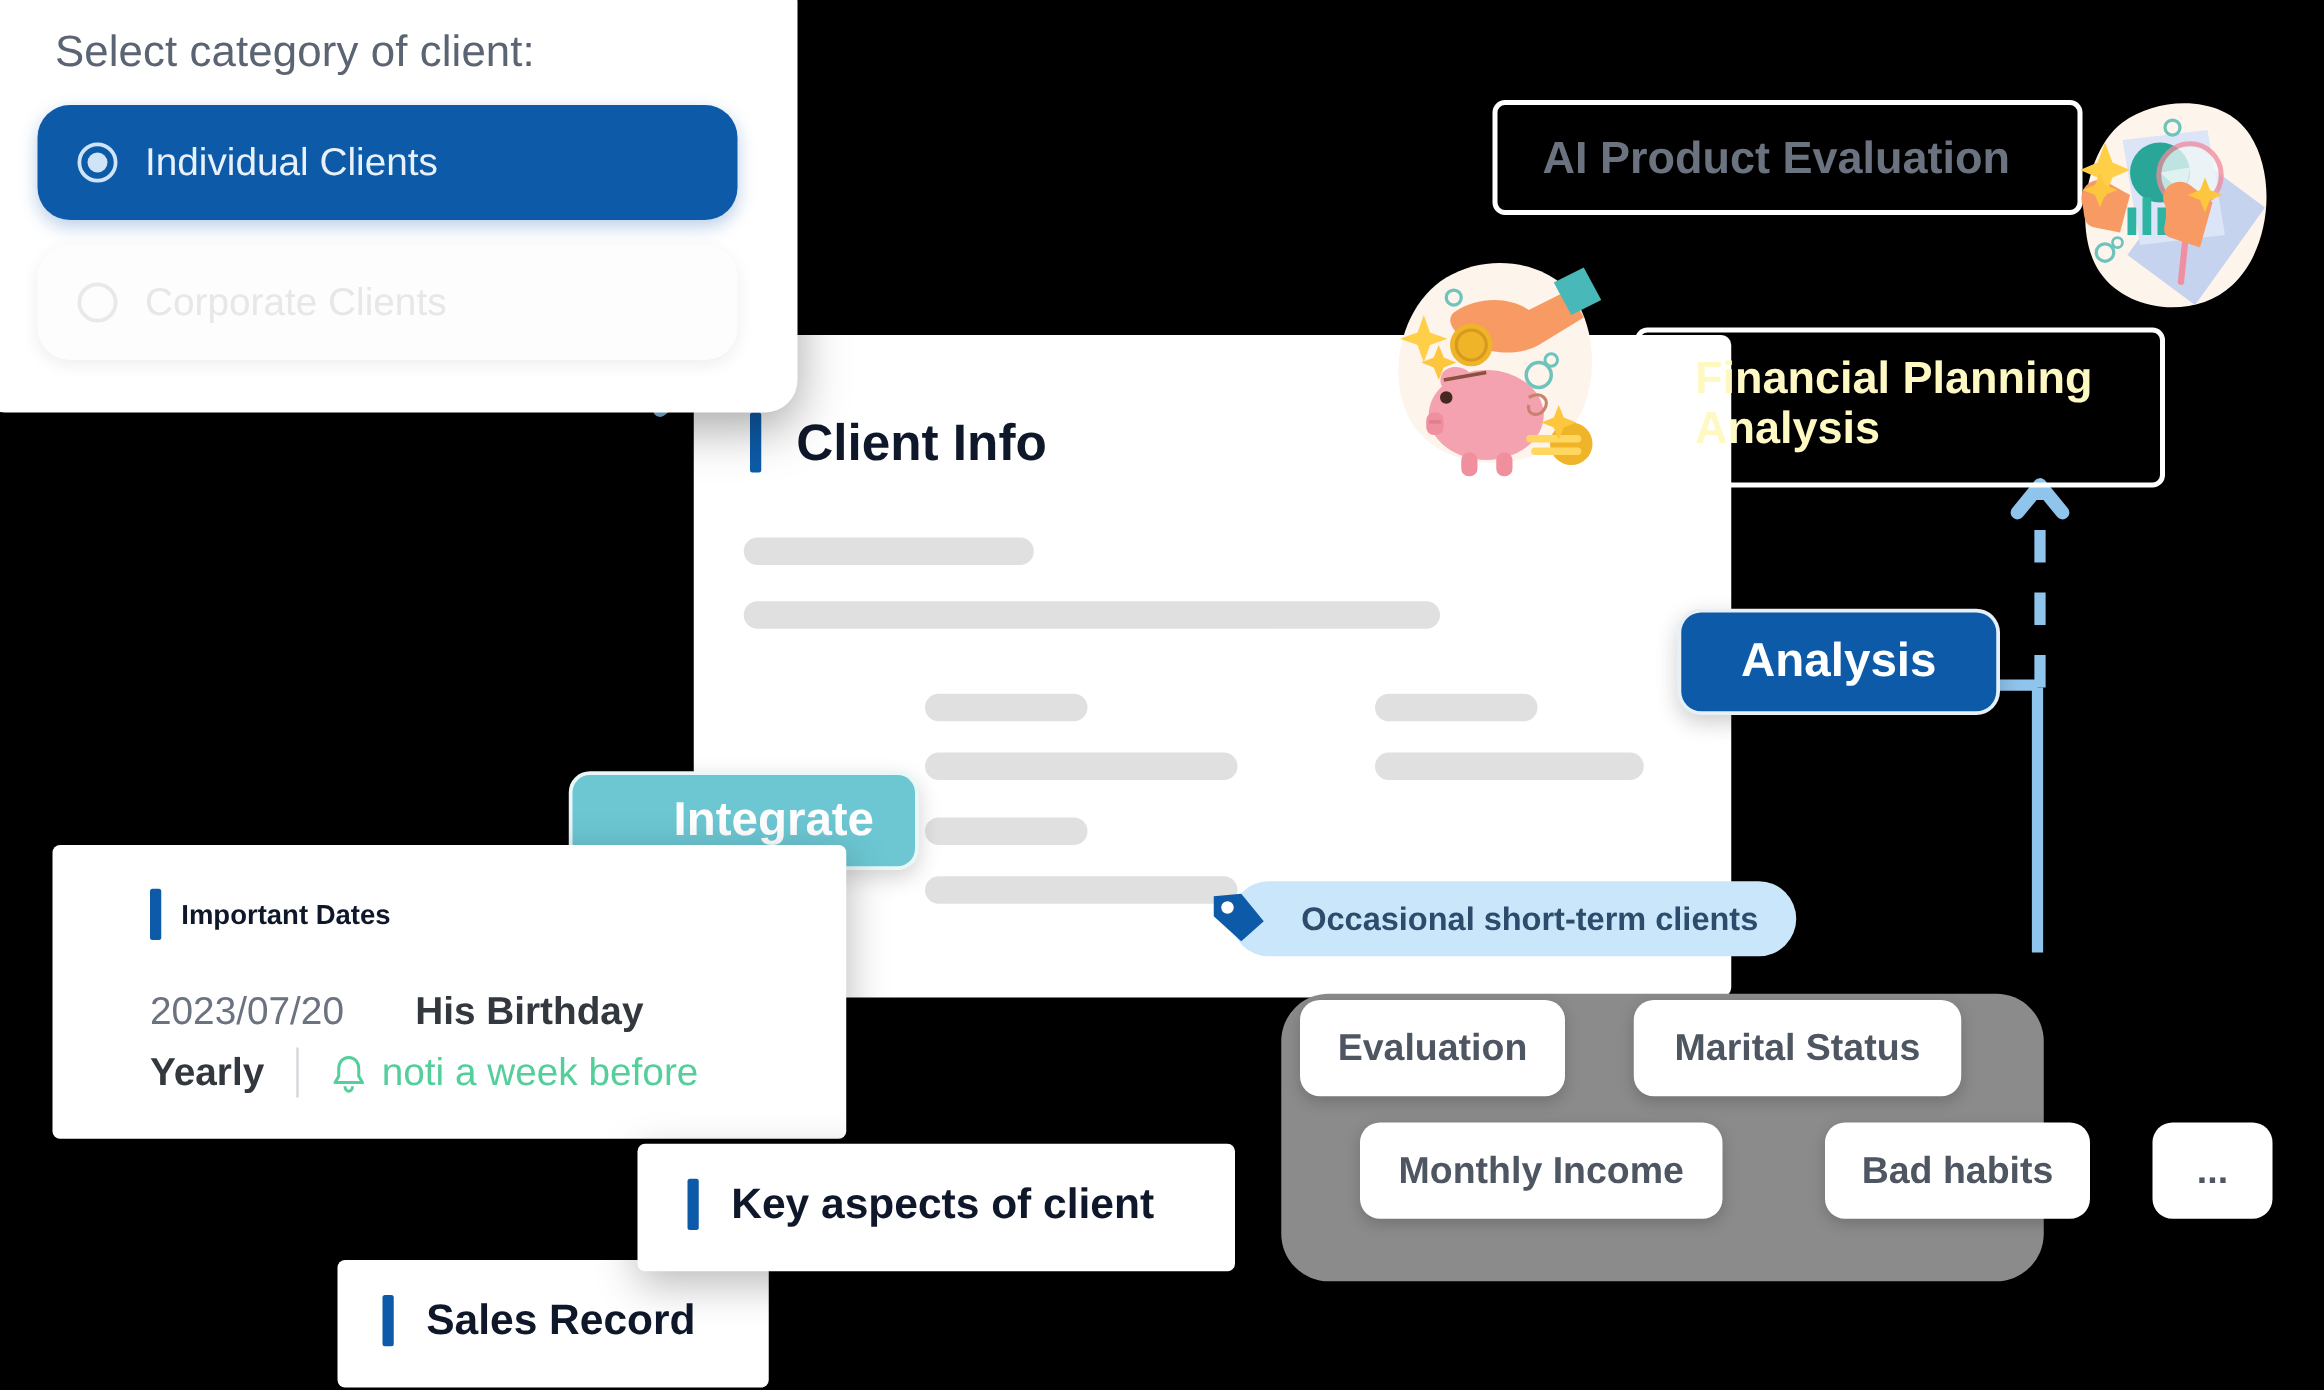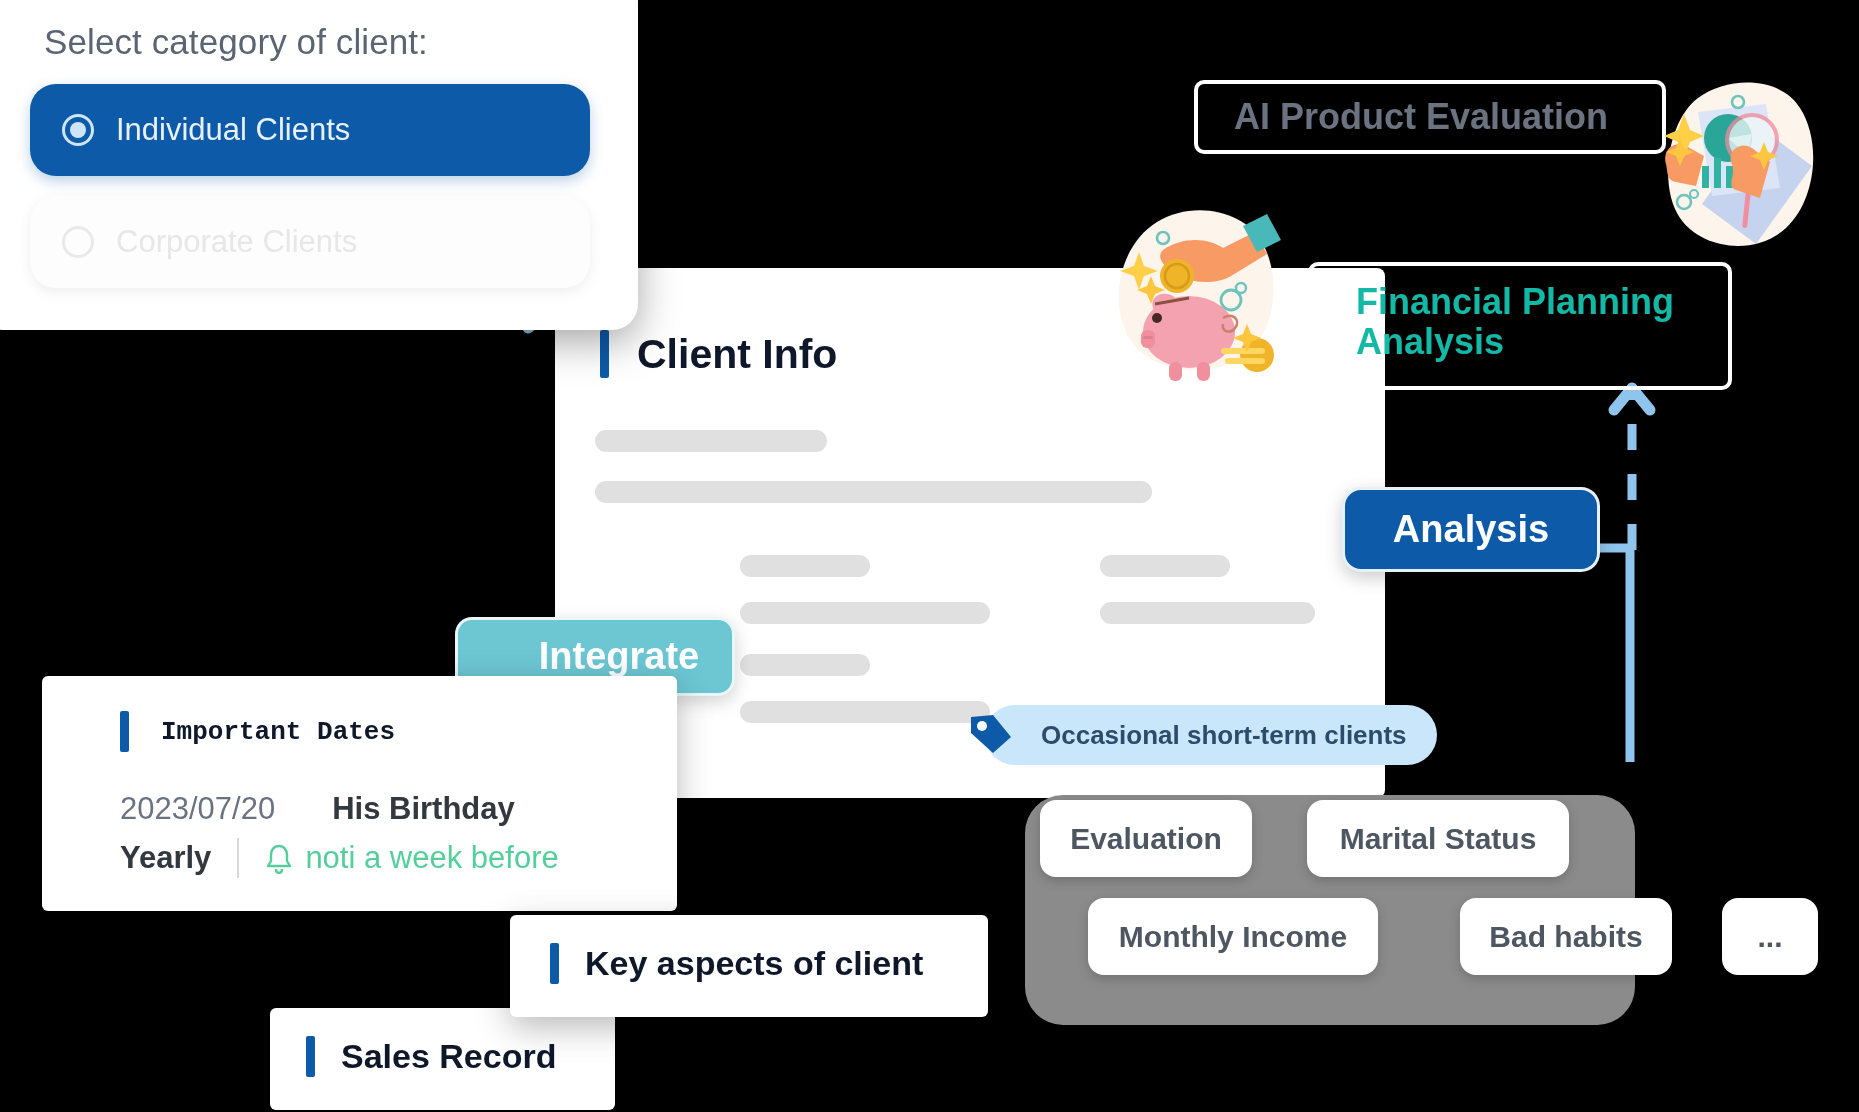--- a/index.html
+++ b/index.html
@@ -25,29 +25,29 @@
   .radio-dot{width:32px;height:32px;border-radius:50%;box-sizing:border-box;flex:0 0 auto;
      display:flex;align-items:center;justify-content:center;}
   #dot-individual{border:3.5px solid #cfe5f7;}
   #dot-individual::after{content:"";width:16px;height:16px;border-radius:50%;background:#cfe5f7;}
   #dot-corporate{border:3.5px solid #e9e9e9;}
   .radio-label{margin-left:22px;font-size:31px;}
   #label-individual{color:#e8f1fa;}
   #label-corporate{color:#e7e7e7;}
 
   
-  #ai-eval-frame{left:1194px;top:80px;width:472px;height:74px;border:4px solid #ffffff;
+  #ai-eval-frame{left:1194px;top:80px;width:472px;height:92px;border:4px solid #ffffff;
      border-radius:10px;box-sizing:border-box;display:flex;align-items:center;padding-left:36px;}
   #ai-eval-label{font-size:36px;font-weight:bold;color:#6b7380;white-space:nowrap;}
   #ai-eval-art{left:1640px;top:70px;width:200px;height:190px;}
 
   
   #fin-frame{left:1308px;top:262px;width:424px;height:128px;border:4px solid #ffffff;
      border-radius:10px;box-sizing:border-box;padding:16px 0 0 44px;}
-  #fin-label{font-size:36px;font-weight:bold;color:#14b8a6;line-height:1.12;}
+  #fin-label{font-size:36px;font-weight:bold;color:#fef9c3;line-height:1.12;}
   #piggy-art{left:1105px;top:200px;width:196px;height:182px;}
 
   
   #client-info-card{left:555px;top:268px;width:830px;height:530px;border-radius:8px;
      background:#fff;box-shadow:0 14px 44px rgba(0,0,0,.30);}
   .hdr{display:flex;align-items:center;}
   .hdr-bar{width:9px;border-radius:2px;background:#0d5ba8;flex:0 0 auto;}
   .hdr-text{font-weight:bold;color:#0f172a;}
   #client-info-hdr{position:absolute;left:45px;top:62px;}
   #client-info-hdr .hdr-bar{height:48px;}
@@ -81,21 +81,21 @@
 
   #sales-record-card{left:270px;top:1008px;width:345px;height:102px;border-radius:6px;}
   #sales-record-hdr{position:absolute;left:36px;top:28px;}
   #sales-record-hdr .hdr-bar{height:41px;}
   #sales-record-hdr .hdr-text{font-size:34px;margin-left:26px;}
 
   
   #important-dates-card{left:42px;top:676px;width:635px;height:235px;border-radius:6px;}
   #important-dates-hdr{position:absolute;left:78px;top:35px;}
   #important-dates-hdr .hdr-bar{height:41px;}
-  #important-dates-hdr .hdr-text{font-size:26px;margin-left:32px;font-family:Liberation Mono, monospace;}
+  #important-dates-hdr .hdr-text{font-size:22px;margin-left:16px;}
   #date-line{position:absolute;left:78px;top:115px;display:flex;align-items:baseline;}
   #date-value{font-size:31px;color:#6b7280;}
   #date-title{font-size:31px;font-weight:bold;color:#33383f;margin-left:57px;}
   #freq-line{position:absolute;left:78px;top:162px;display:flex;align-items:center;}
   #freq-value{font-size:31px;font-weight:bold;color:#33383f;}
   #freq-sep{width:2px;height:40px;background:#d6d8dc;margin:0 26px;}
   #noti-text{font-size:31px;color:#54cf9b;margin-left:12px;}
 
   
   #aspect-group{left:1025px;top:795px;width:610px;height:230px;border-radius:38px;background:#8b8b8b;}

